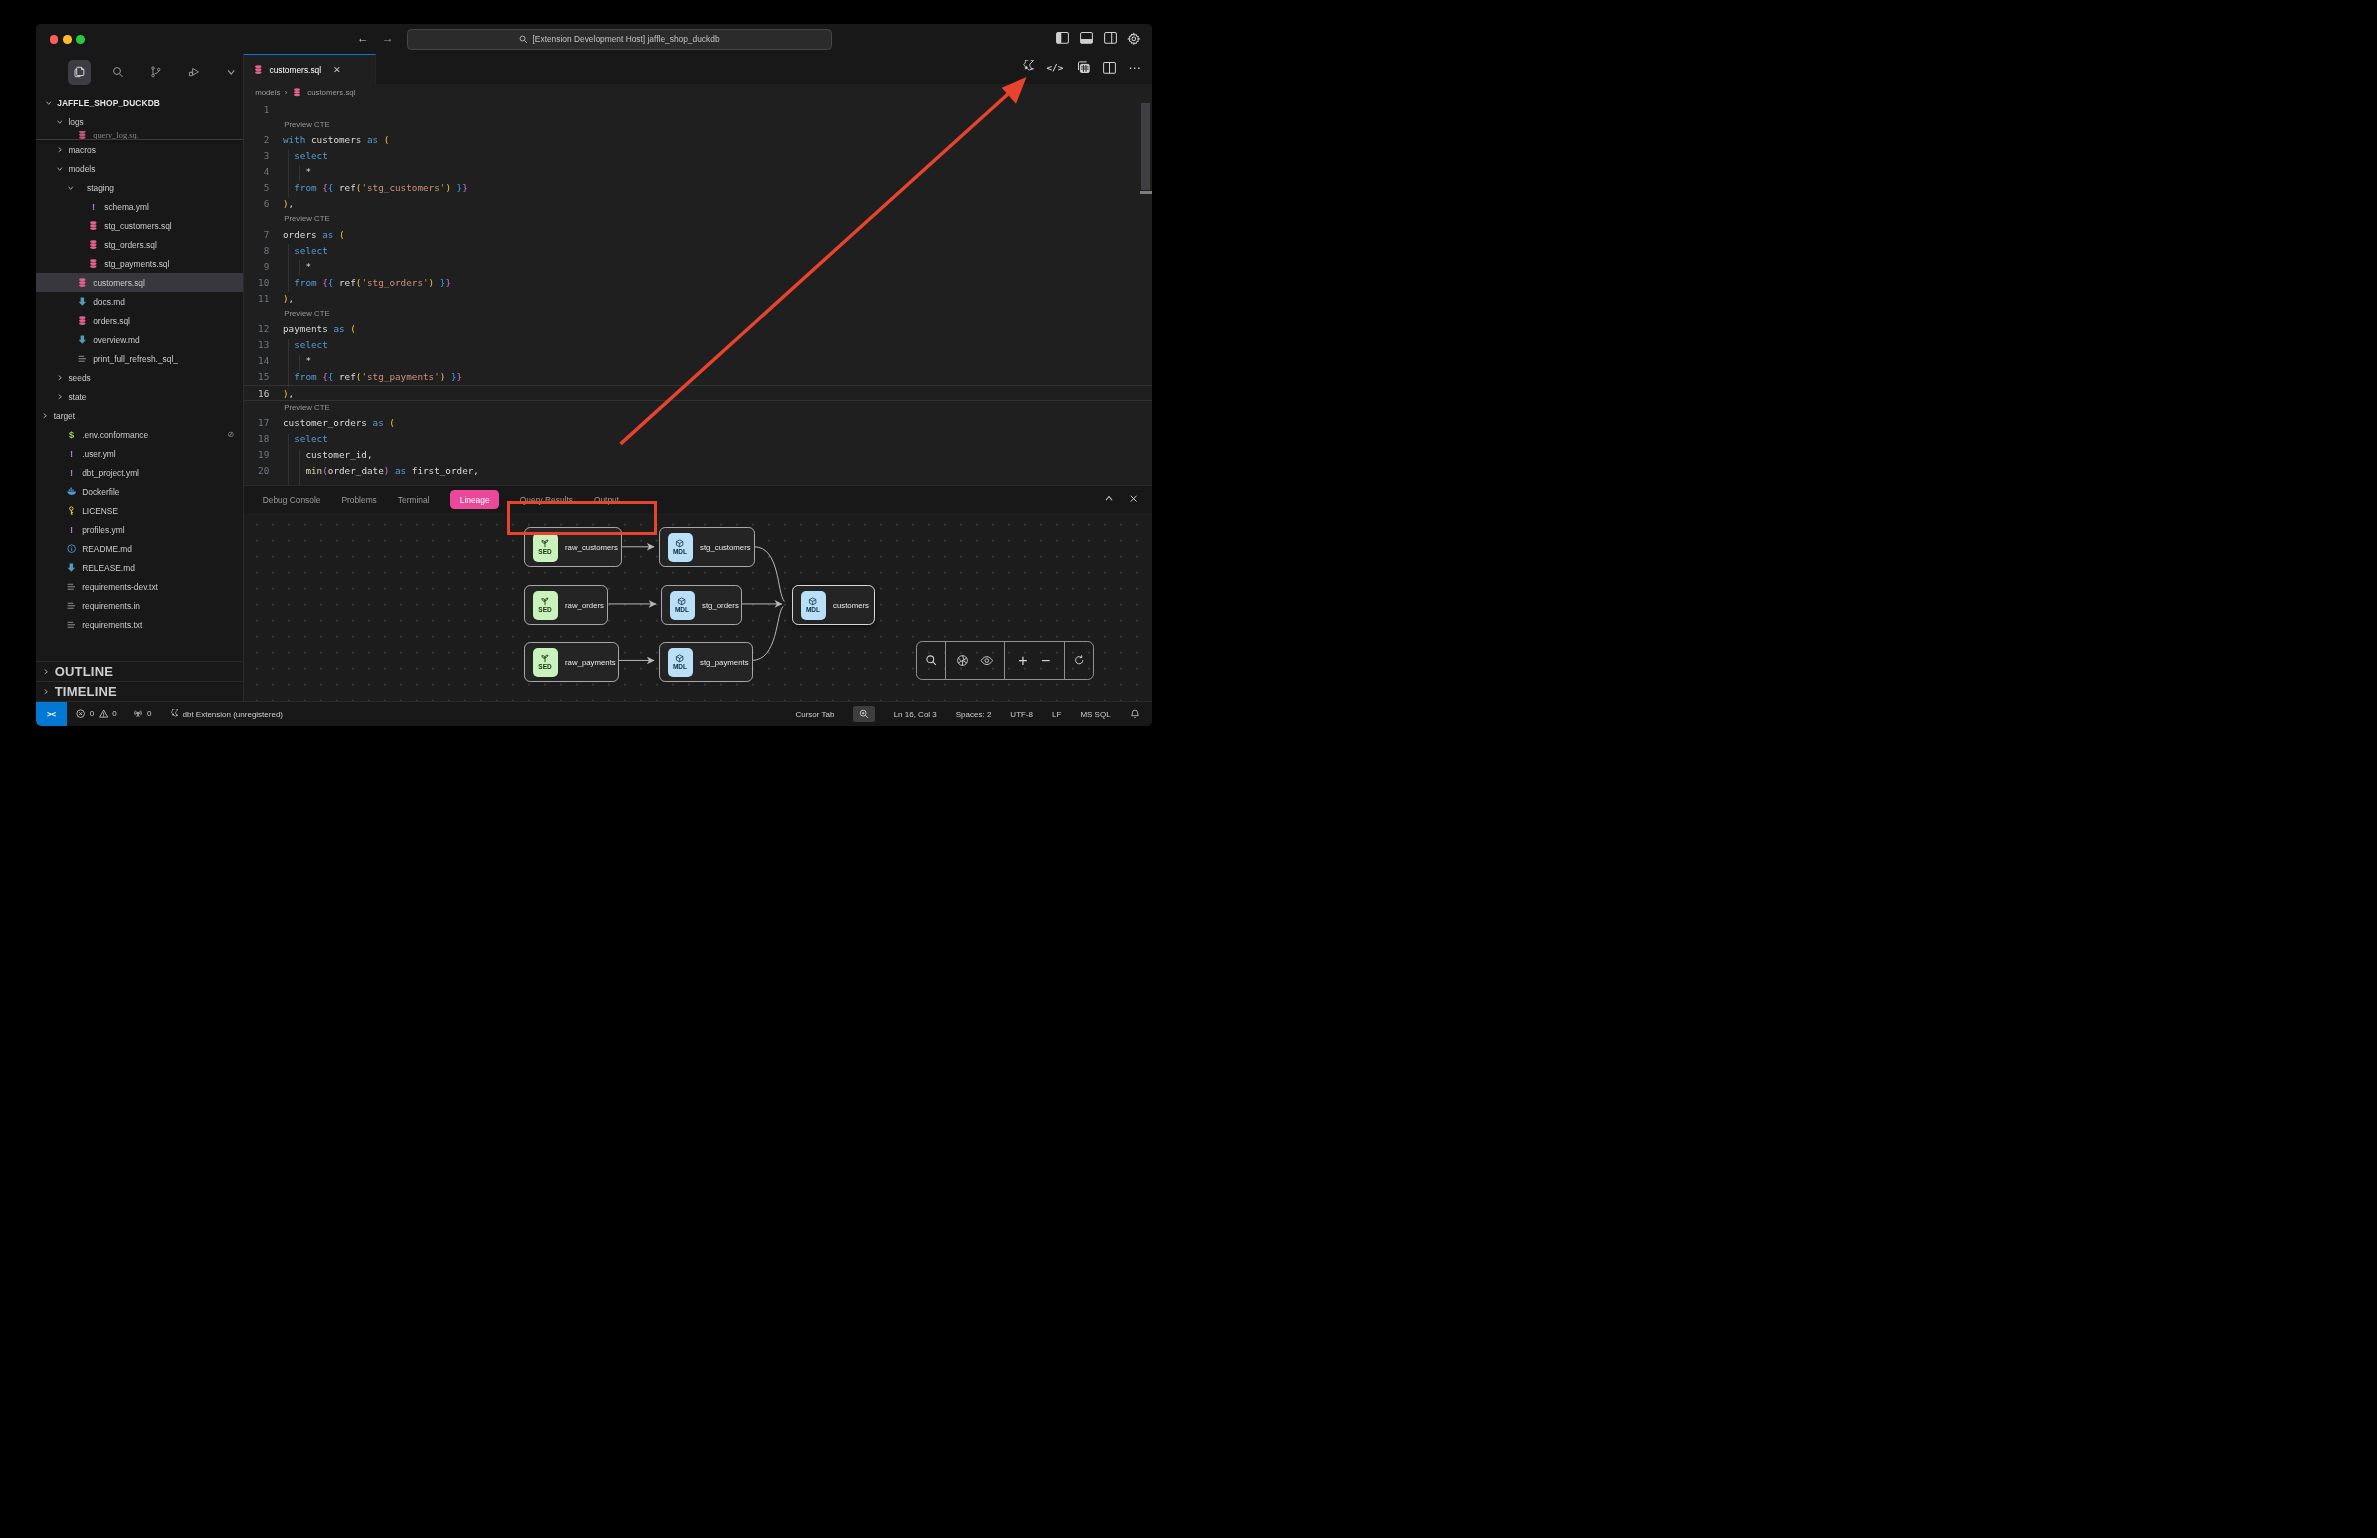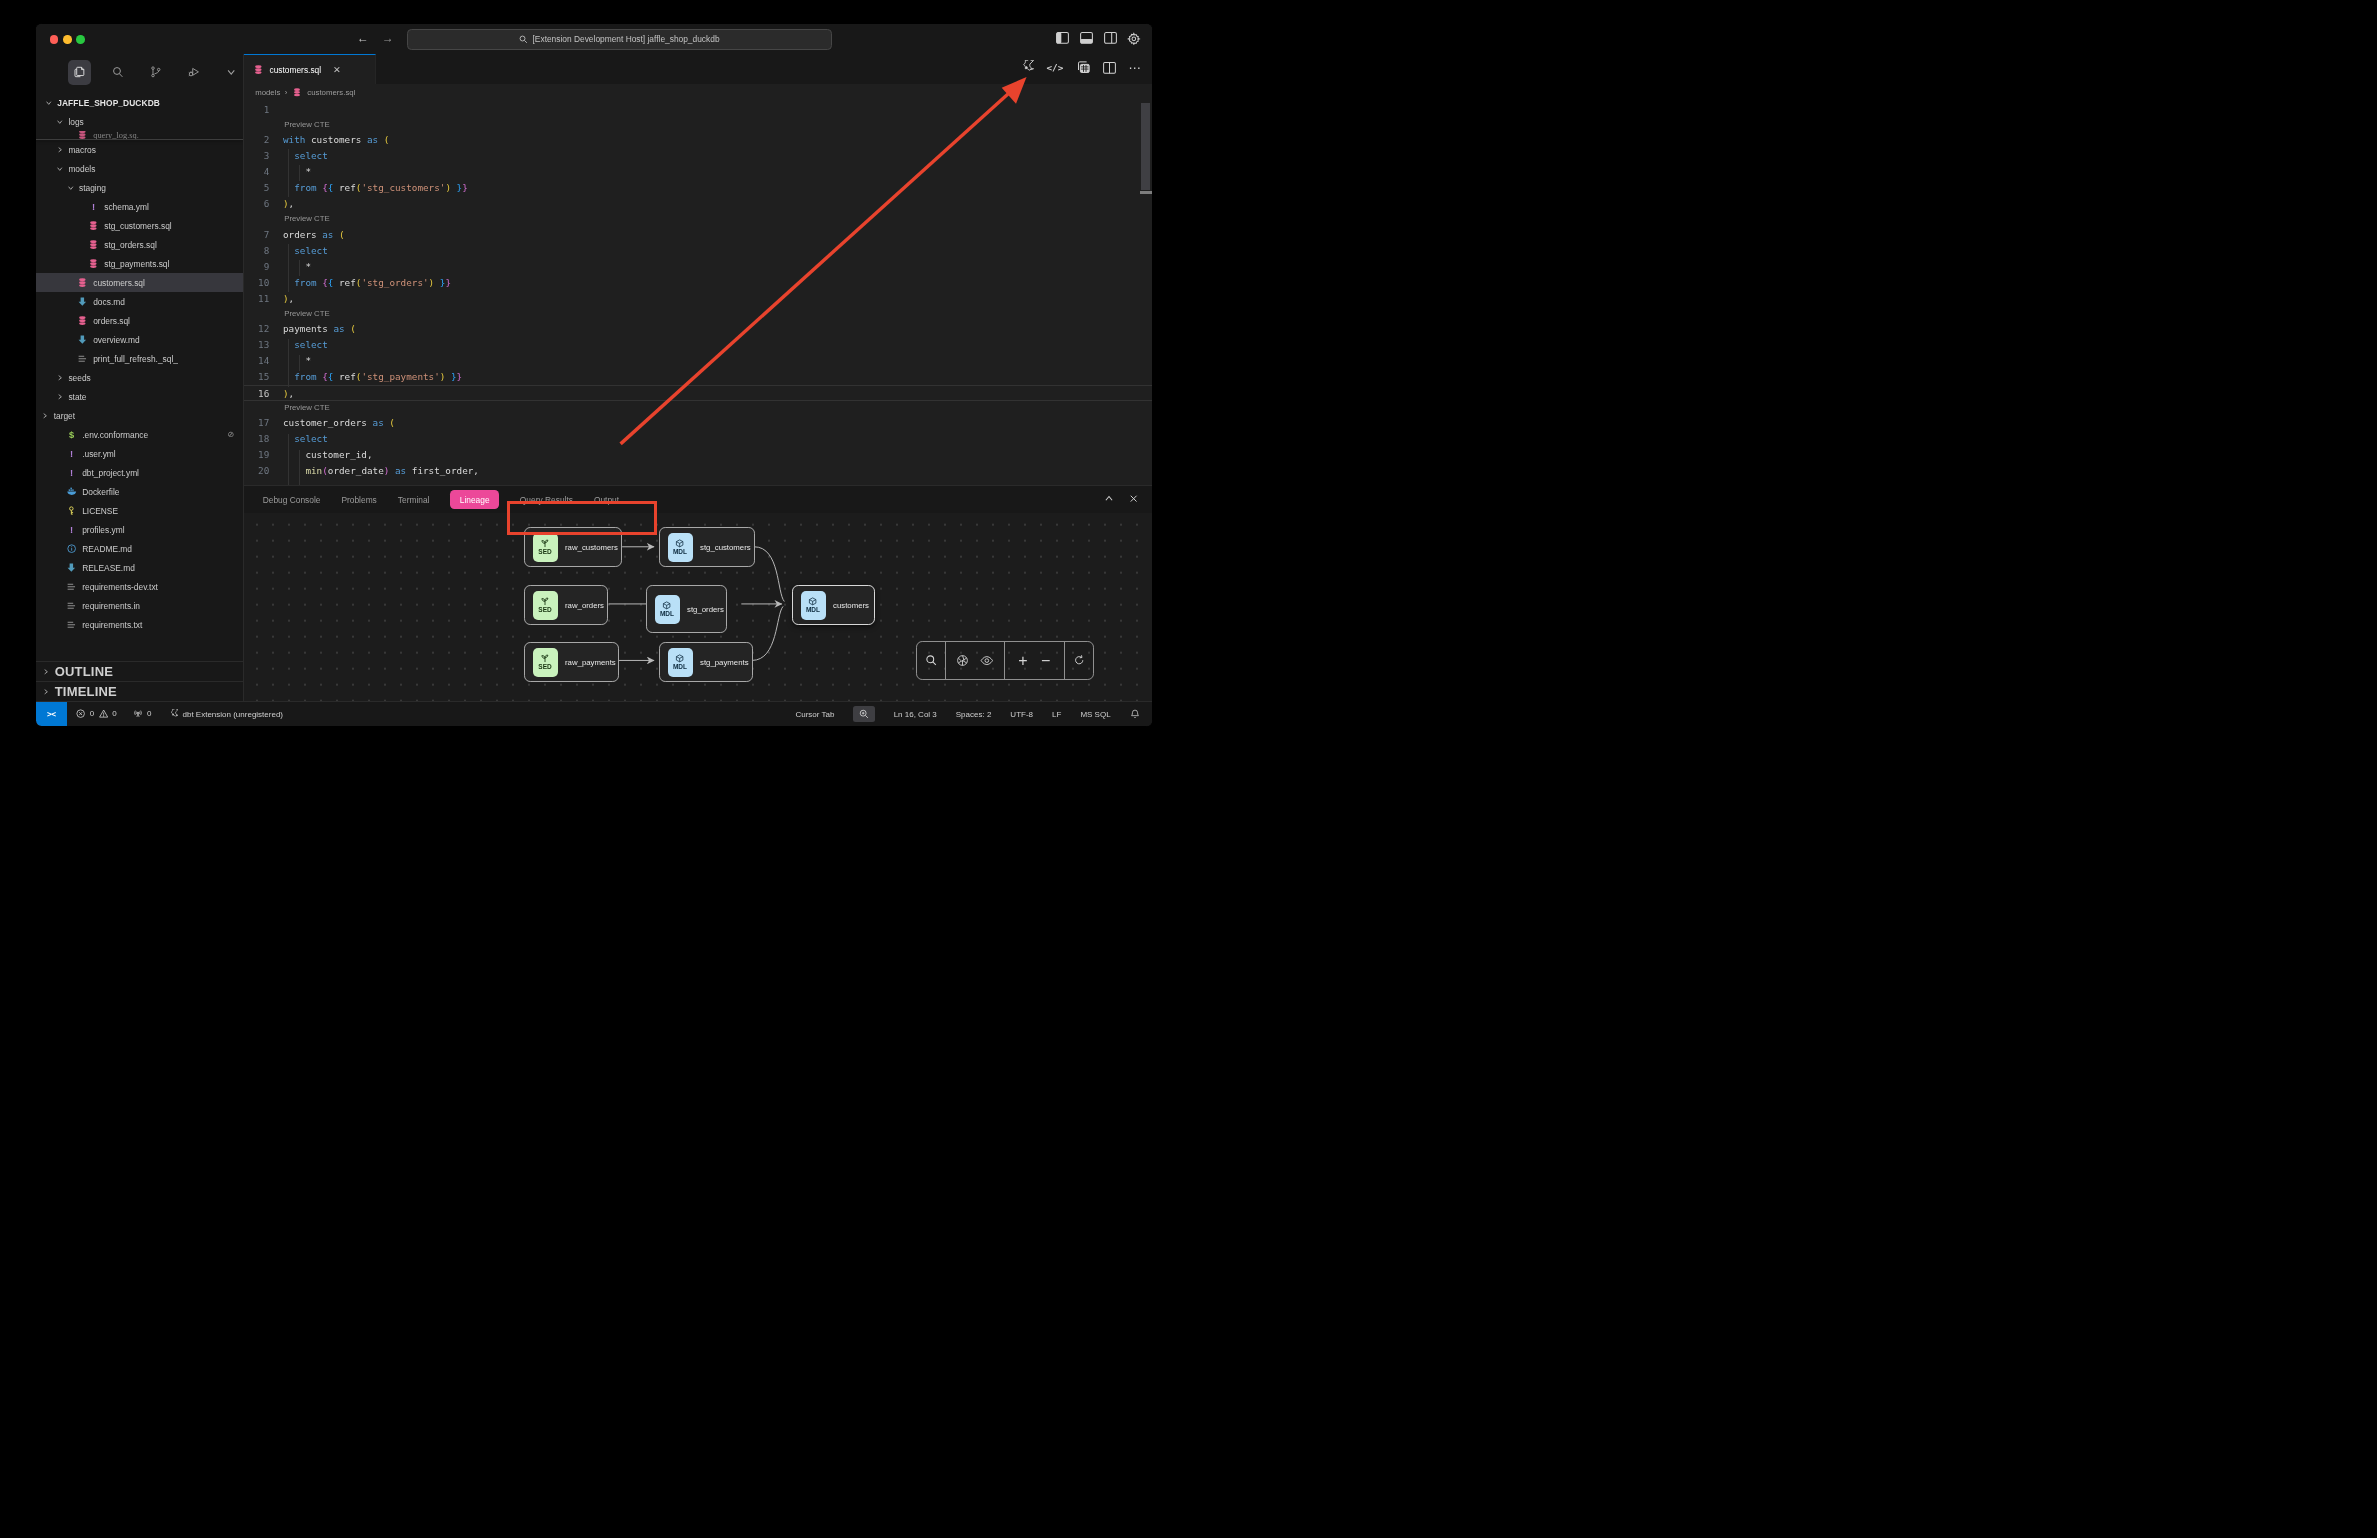--- a/index.html
+++ b/index.html
@@ -214,21 +214,21 @@
             </svg>
           </span>
         <span style="margin-left:3.7px">models</span>
       </div>
       <div class="trow" style="padding-left:30px">
         <span class="chev">
             <svg width="7.5" height="7.5" viewBox="0 0 14 14" fill="none" stroke="currentColor" stroke-width="1.6">
               <polyline points="3,5 7,10 11,5"></polyline>
             </svg>
           </span>
-        <span style="margin-left:3px">staging</span>
+        <span style="margin-left:11px">staging</span>
       </div>
       <div class="trow" style="padding-left:52px">
         <span class="ficon ic-excl">!</span>
         <span>schema.yml</span>
       </div>
       <div class="trow" style="padding-left:52px">
         <span class="ficon ic-db">
             <svg width="8.7" height="9.3" viewBox="0 0 14 16" fill="currentColor">
               <ellipse cx="7" cy="3" rx="5.5" ry="2.4"></ellipse>
               <ellipse cx="7" cy="8" rx="5.5" ry="2.4"></ellipse>
@@ -585,21 +585,21 @@
         <div class="nbadge sed">
           <svg class="icon" width="10" height="8.7" viewBox="0 0 16 14" fill="none" stroke="#16330f" stroke-width="1.4">
               <path d="M8 13V6"></path>
               <path d="M8 7C8 4 6 2.4 3 2.6 3.2 5.6 5 7 8 7z"></path>
               <path d="M8 5.4c.2-2.4 1.8-3.8 4.6-3.6-.2 2.6-1.8 4-4.6 3.6z"></path>
             </svg>
           <span>SED</span>
         </div>
         <span class="nlabel">raw_orders</span>
       </div>
-      <div class="lnode" style="left:402px;top:72px;width:81px;height:48px">
+      <div class="lnode" style="left:417px;top:72px;width:81px;height:40px">
         <div class="nbadge mdl">
           <svg class="icon" width="9.3" height="9.3" viewBox="0 0 16 16" fill="none" stroke="#0d2b3e" stroke-width="1.3">
               <path d="M8 1.5l5.6 3v6l-5.6 3-5.6-3v-6z"></path>
               <path d="M2.4 4.5L8 7.5l5.6-3M8 7.5v6"></path>
             </svg>
           <span>MDL</span>
         </div>
         <span class="nlabel">stg_orders</span>
       </div>
       <div class="lnode sel" style="left:548px;top:72px;width:83px;height:40px">

